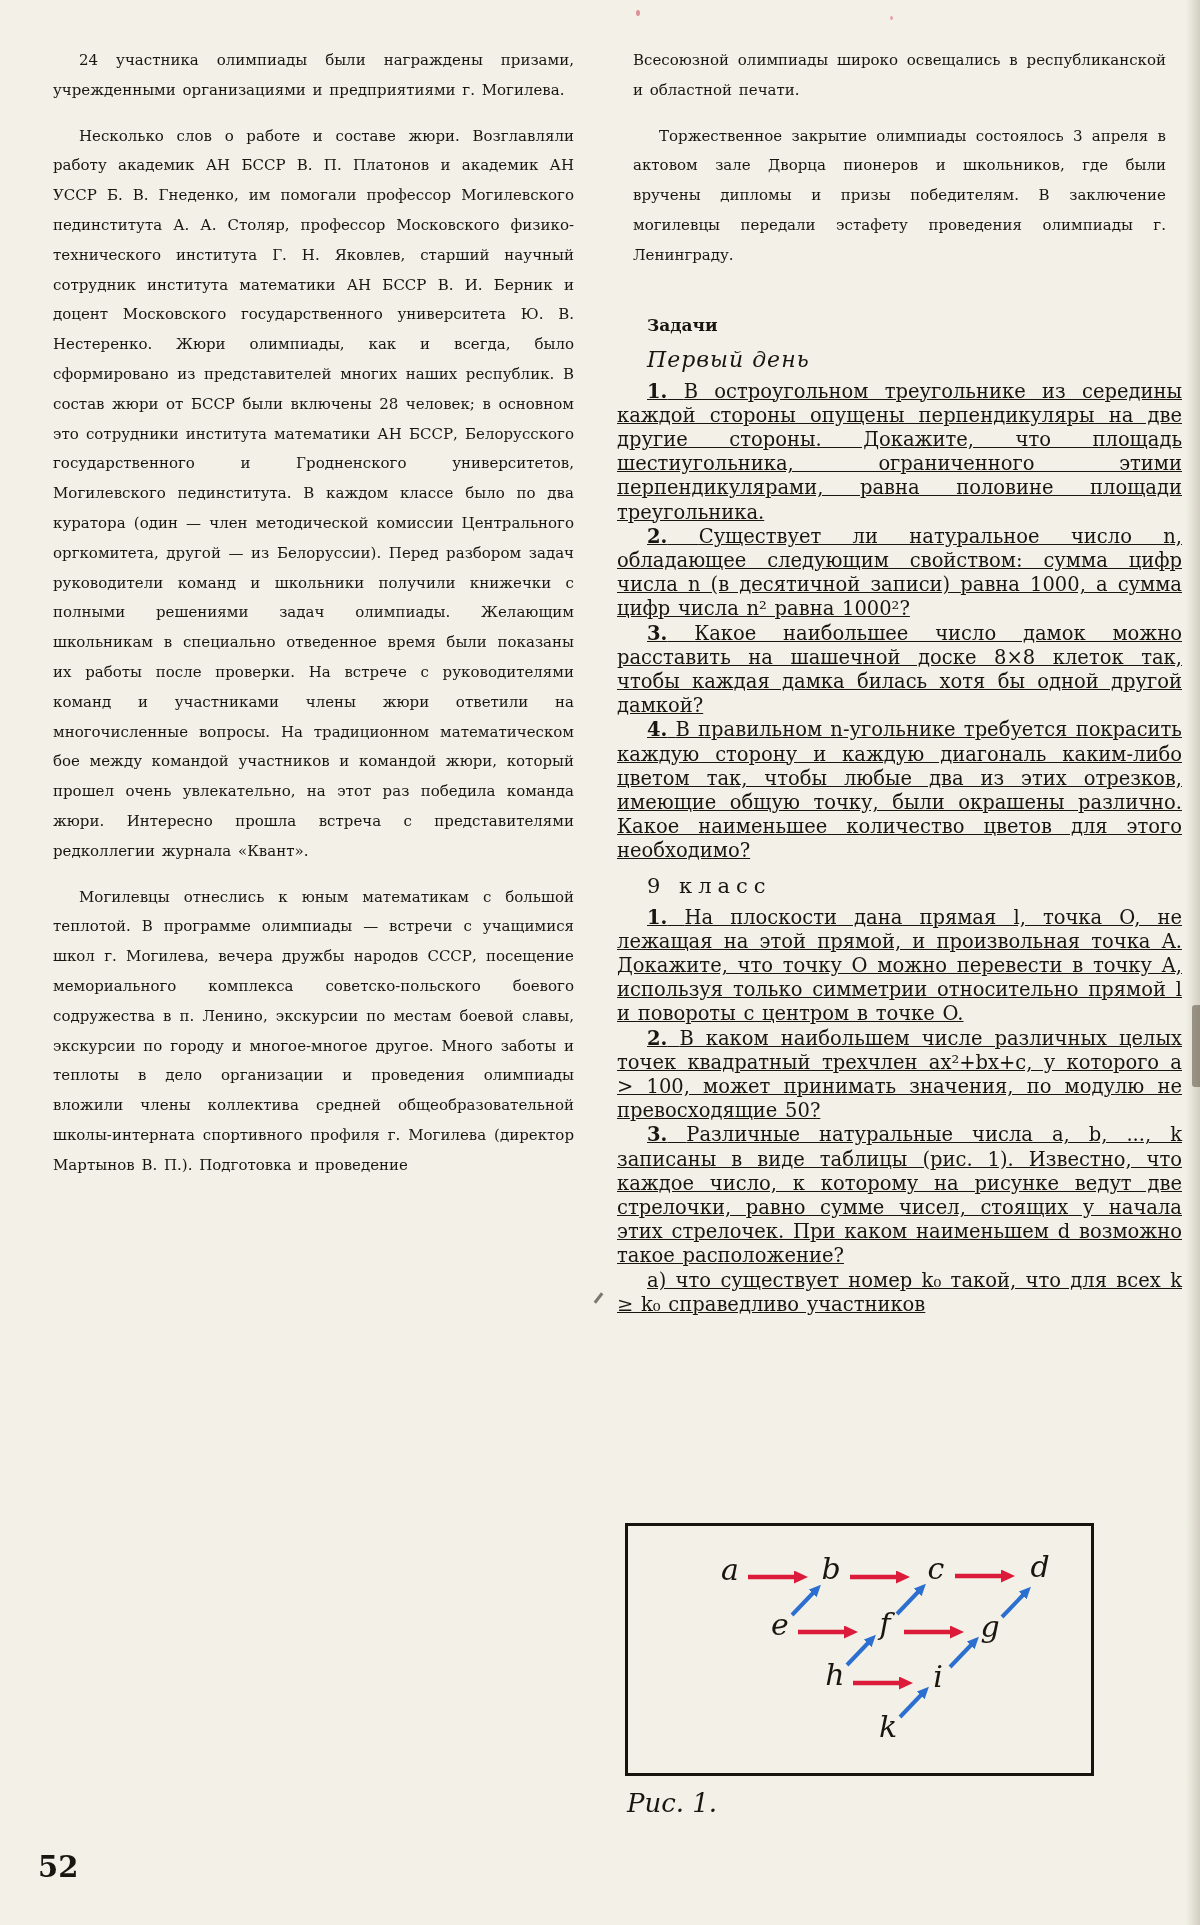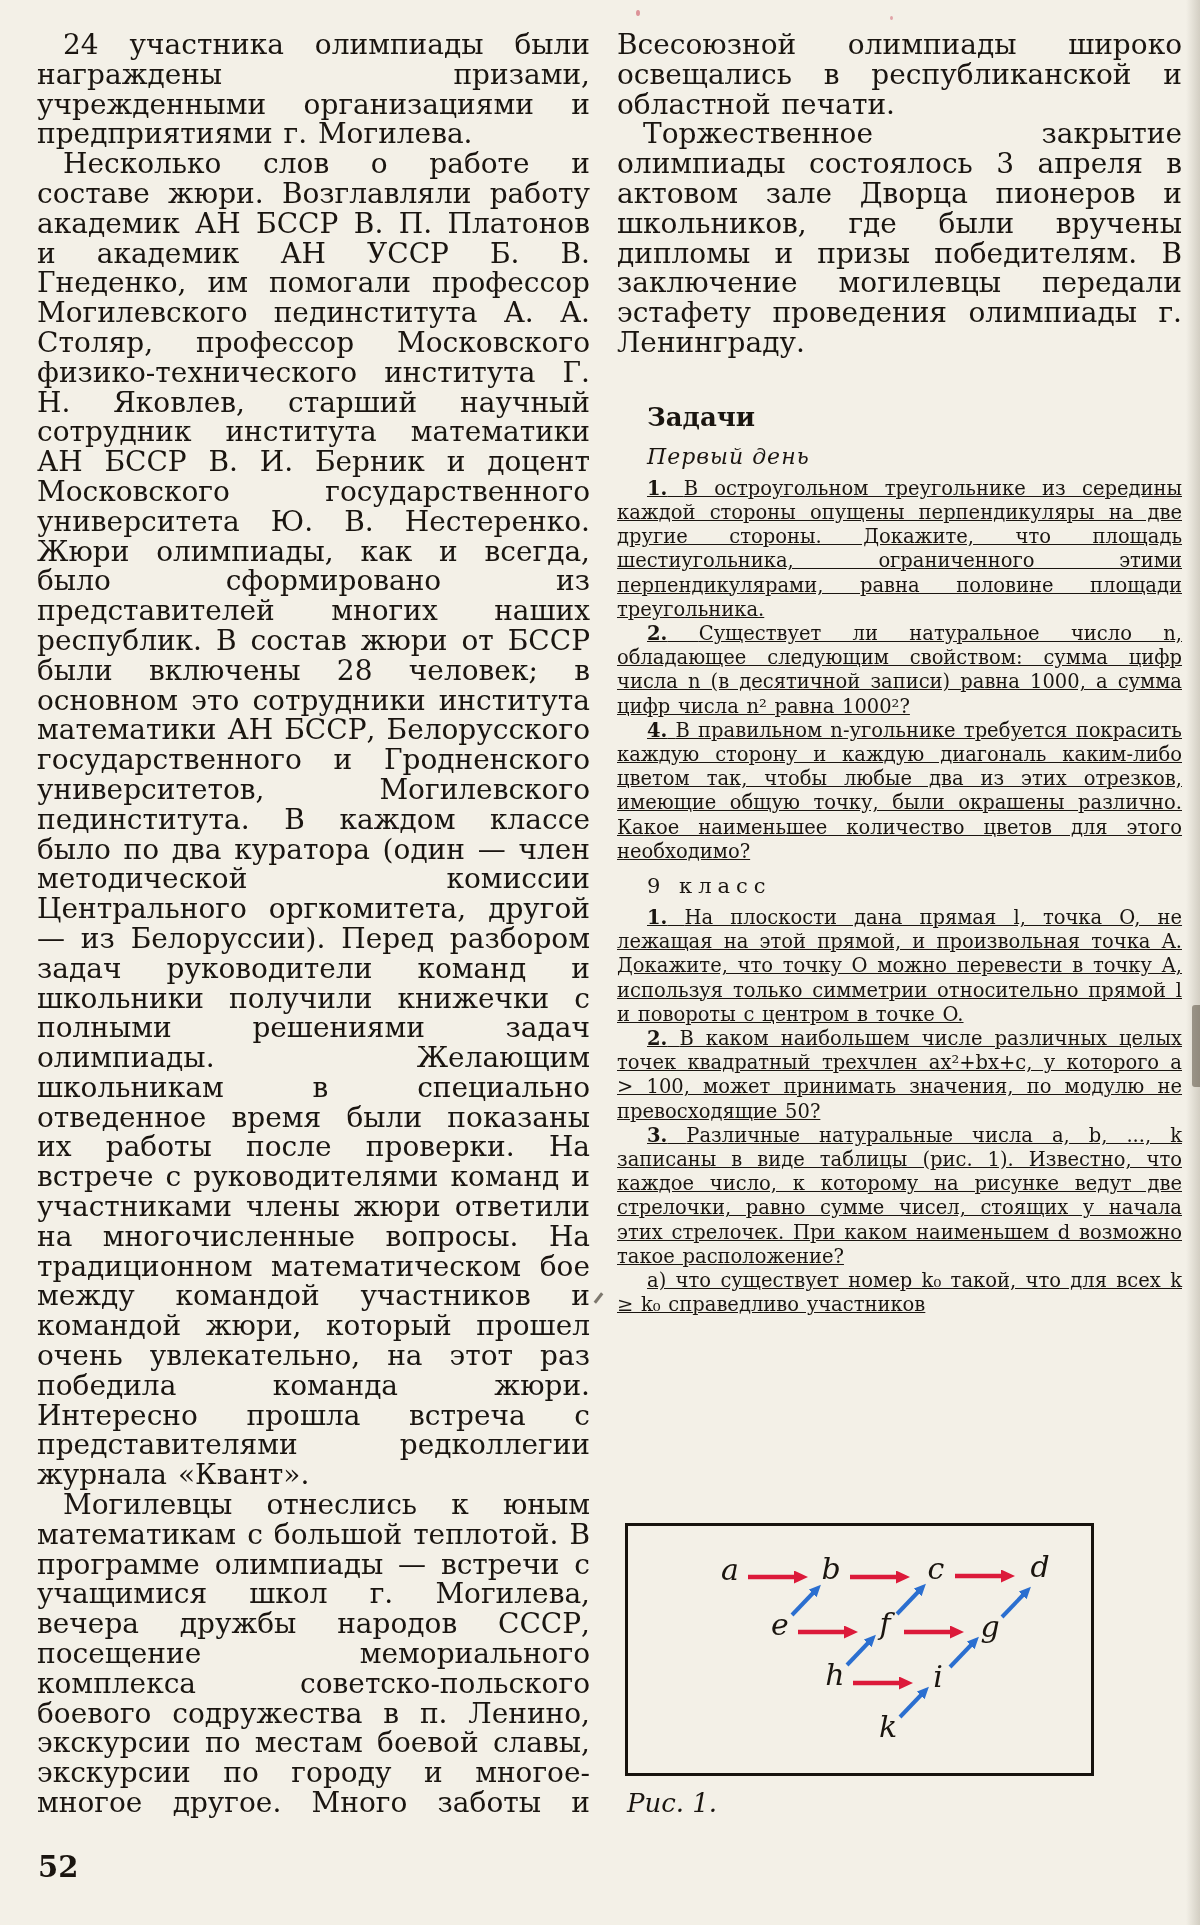--- a/index.html
+++ b/index.html
@@ -10,24 +10,24 @@
   }
   .page::after {
     content:""; position:absolute; right:0; top:0; width:14px; height:100%;
     background:linear-gradient(to right, rgba(0,0,0,0), rgba(80,70,50,.20));
     pointer-events:none;
   }
   .col { position:absolute; top:30px; text-align:justify; }
   .col-left  { left:37px;  width:553px; height:1790px; overflow:hidden; }
   .col-right { left:617px; width:565px; }
 
-  .body { margin:0; font-size:28px; line-height:29.8px; word-spacing:2px; }
+  .body { margin:16px; font-size:15px; line-height:29.8px; word-spacing:2px; }
   .indent { text-indent:26px; }
 
-  .tasks-hdr { margin:44px 0 0 30px; font-size:26px; font-weight:700; }
+  .tasks-hdr { margin:44px 0 0 30px; font-size:17px; font-weight:700; }
   .day-hdr   { margin:12px 0 8px 30px; font-size:22px; font-style:italic; letter-spacing:1px; }
   .grade-hdr { margin:10px 0 8px 30px; font-size:21px; letter-spacing:6px; }
   .grade9    { }
 
   .prob { margin:0; font-size:19.5px; line-height:24.2px; text-indent:30px; word-spacing:1.5px;text-decoration:underline; }
   .pnum { font-weight:700; }
 
   .fig-box {
     position:absolute; left:625px; top:1523px; width:469px; height:253px;
     border:3px solid #17130e; box-sizing:border-box;
@@ -59,20 +59,21 @@
 
   <div class="col col-right">
     <p class="body">Всесоюзной олимпиады широко освещались в республиканской и областной печати.</p>
     <p class="body indent">Торжественное закрытие олимпиады состоялось 3 апреля в актовом зале Дворца пионеров и школьников, где были вручены дипломы и призы победителям. В заключение могилевцы передали эстафету проведения олимпиады г. Ленинграду.</p>
 
     <p class="tasks-hdr">Задачи</p>
     <p class="day-hdr">Первый день</p>
 
     <p class="prob"><span class="pnum">1.</span> <span>В остроугольном треугольнике из середины каждой стороны опущены перпендикуляры на две другие стороны. Докажите, что площадь шестиугольника, ограниченного этими перпендикулярами, равна половине площади треугольника.</span></p>
     <p class="prob"><span class="pnum">2.</span> <span>Существует ли натуральное число n, обладающее следующим свойством: сумма цифр числа n (в десятичной записи) равна 1000, а сумма цифр числа n² равна 1000²?</span></p>
+    <p class="prob"><span class="pnum">3.</span> <span>Какое наибольшее число дамок можно расставить на шашечной доске 8×8 клеток так, чтобы каждая дамка билась хотя бы одной другой дамкой?</span></p>
     <p class="prob"><span class="pnum">4.</span> <span>В правильном n-угольнике требуется покрасить каждую сторону и каждую диагональ каким-либо цветом так, чтобы любые два из этих отрезков, имеющие общую точку, были окрашены различно. Какое наименьшее количество цветов для этого необходимо?</span></p>
 
     <p class="grade-hdr grade9">9 класс</p>
 
     <p class="prob"><span class="pnum">1.</span> <span>На плоскости дана прямая l, точка O, не лежащая на этой прямой, и произвольная точка A. Докажите, что точку O можно перевести в точку A, используя только симметрии относительно прямой l и повороты с центром в точке O.</span></p>
     <p class="prob"><span class="pnum">2.</span> <span>В каком наибольшем числе различных целых точек квадратный трехчлен ax²+bx+c, у которого a &gt; 100, может принимать значения, по модулю не превосходящие 50?</span></p>
     <p class="prob"><span class="pnum">3.</span> <span>Различные натуральные числа a, b, ..., k записаны в виде таблицы (рис. 1). Известно, что каждое число, к которому на рисунке ведут две стрелочки, равно сумме чисел, стоящих у начала этих стрелочек. При каком наименьшем d возможно такое расположение?</span></p>
     <p class="prob">а) что существует номер k₀ такой, что для всех k ≥ k₀ справедливо участников</p>
   </div>
 

